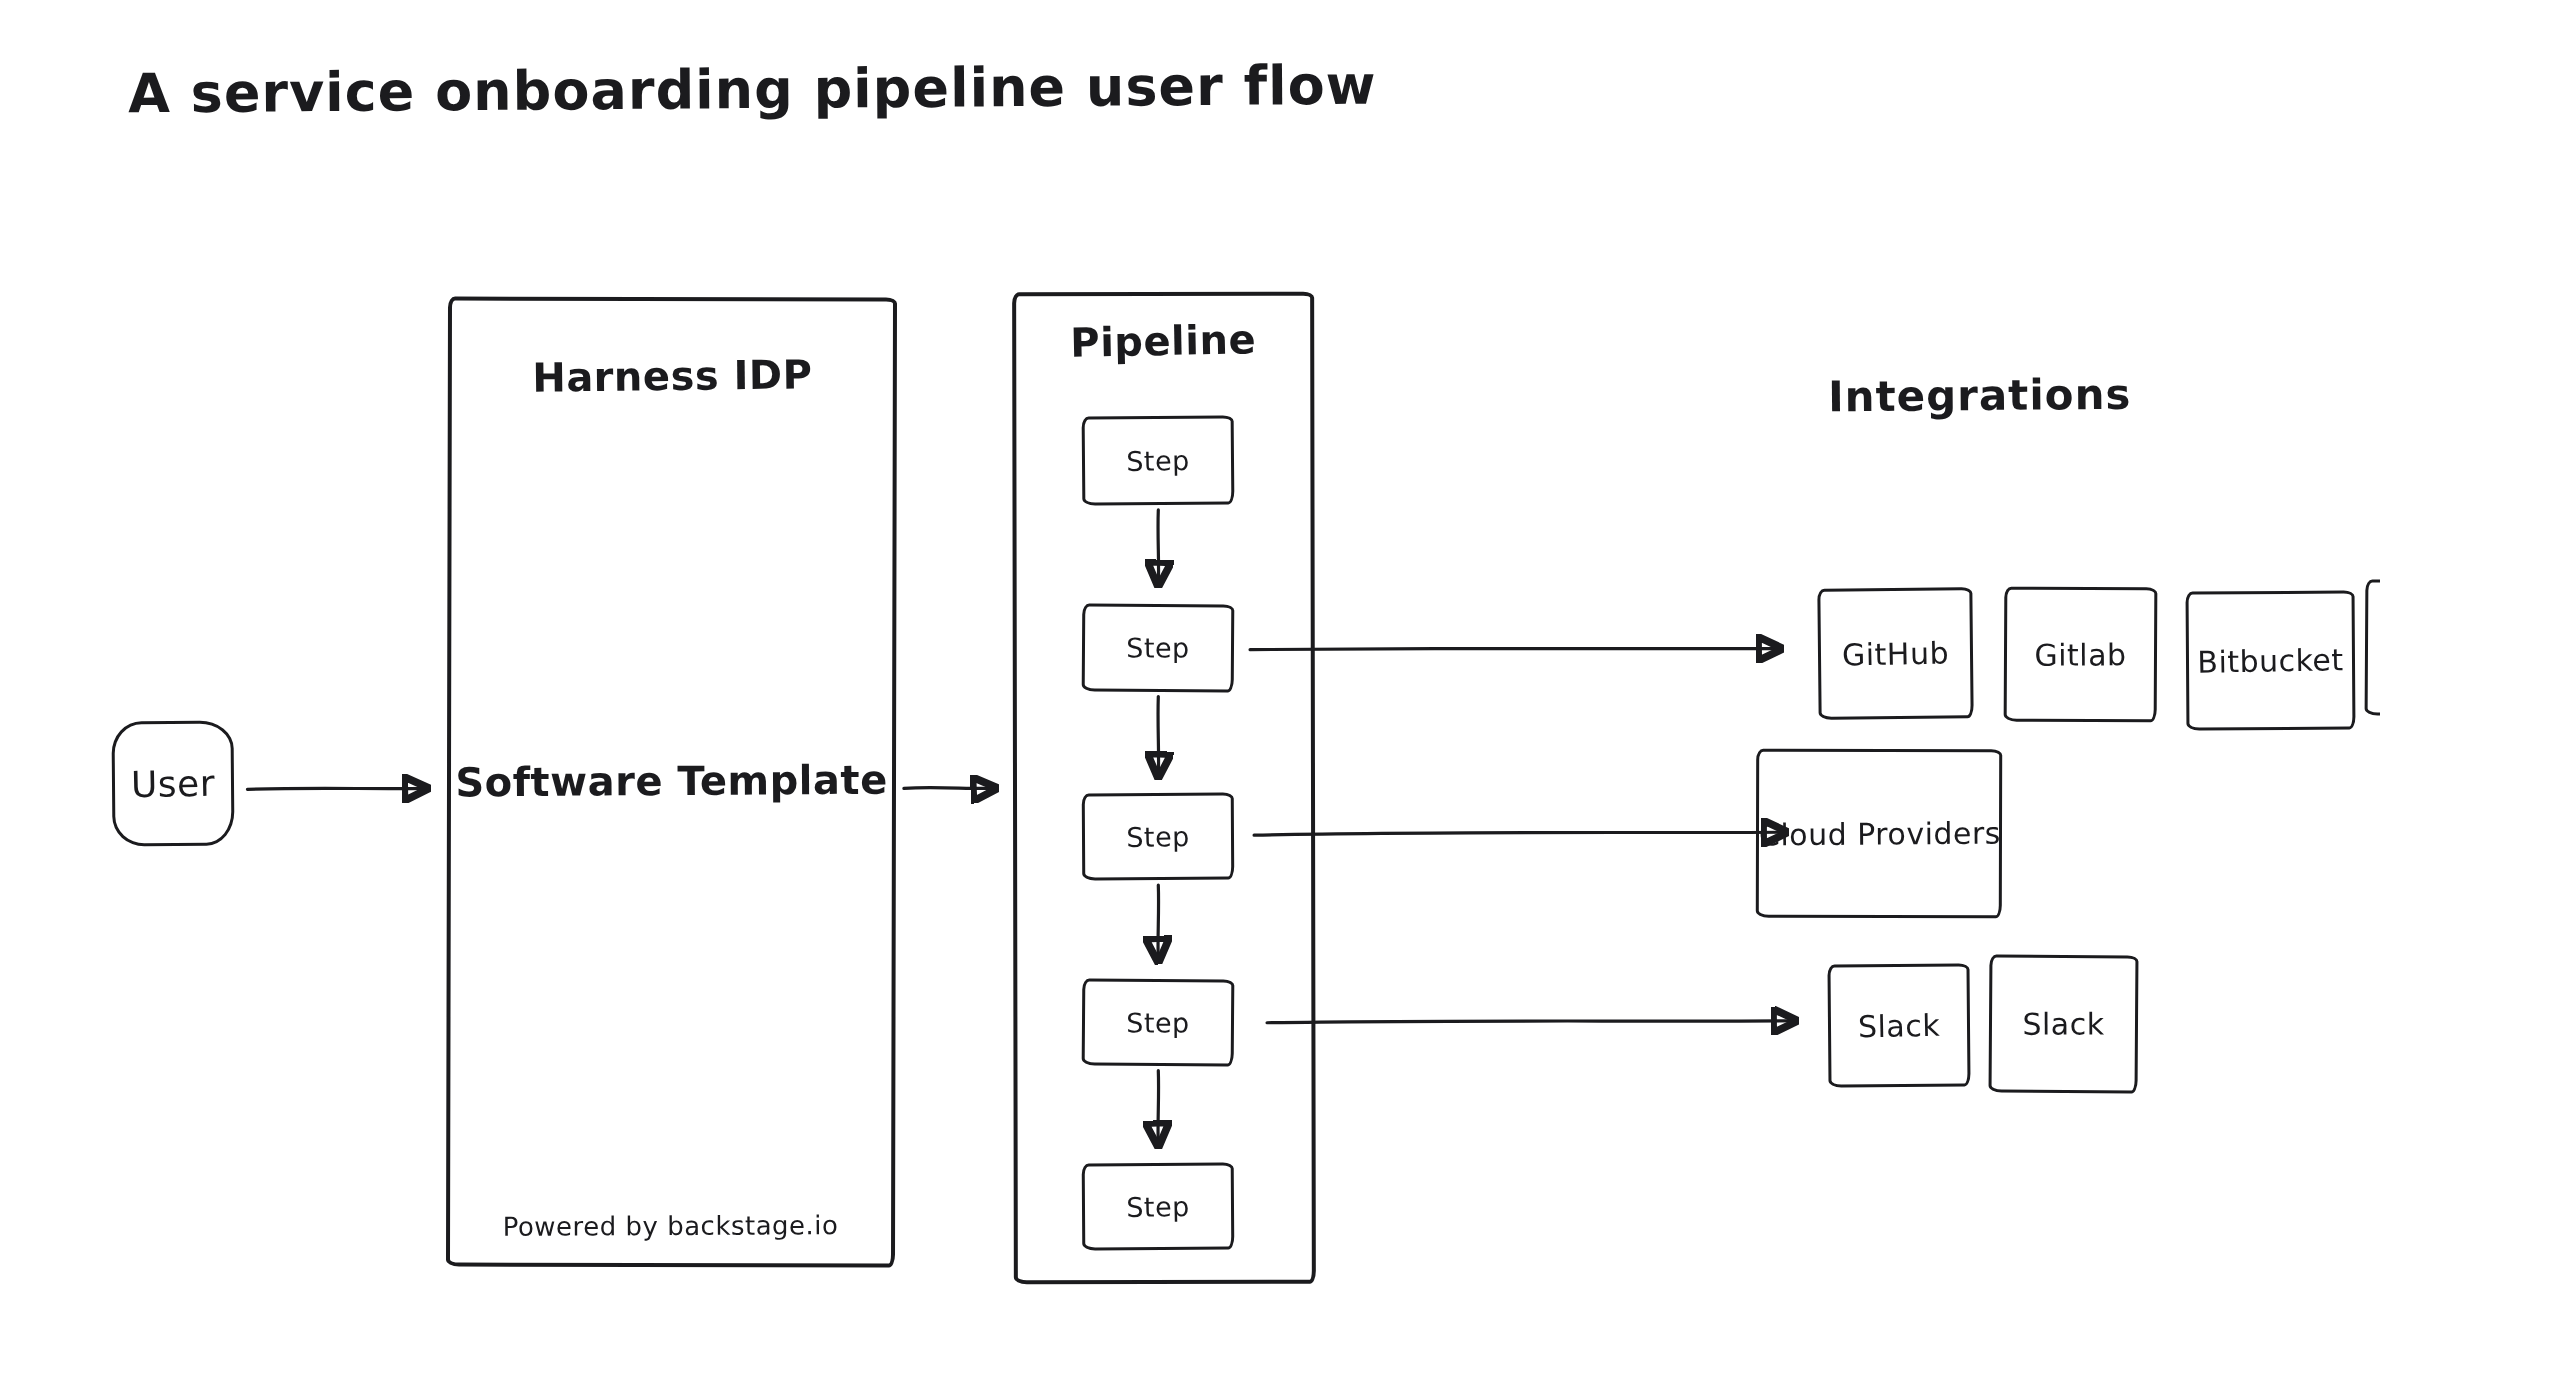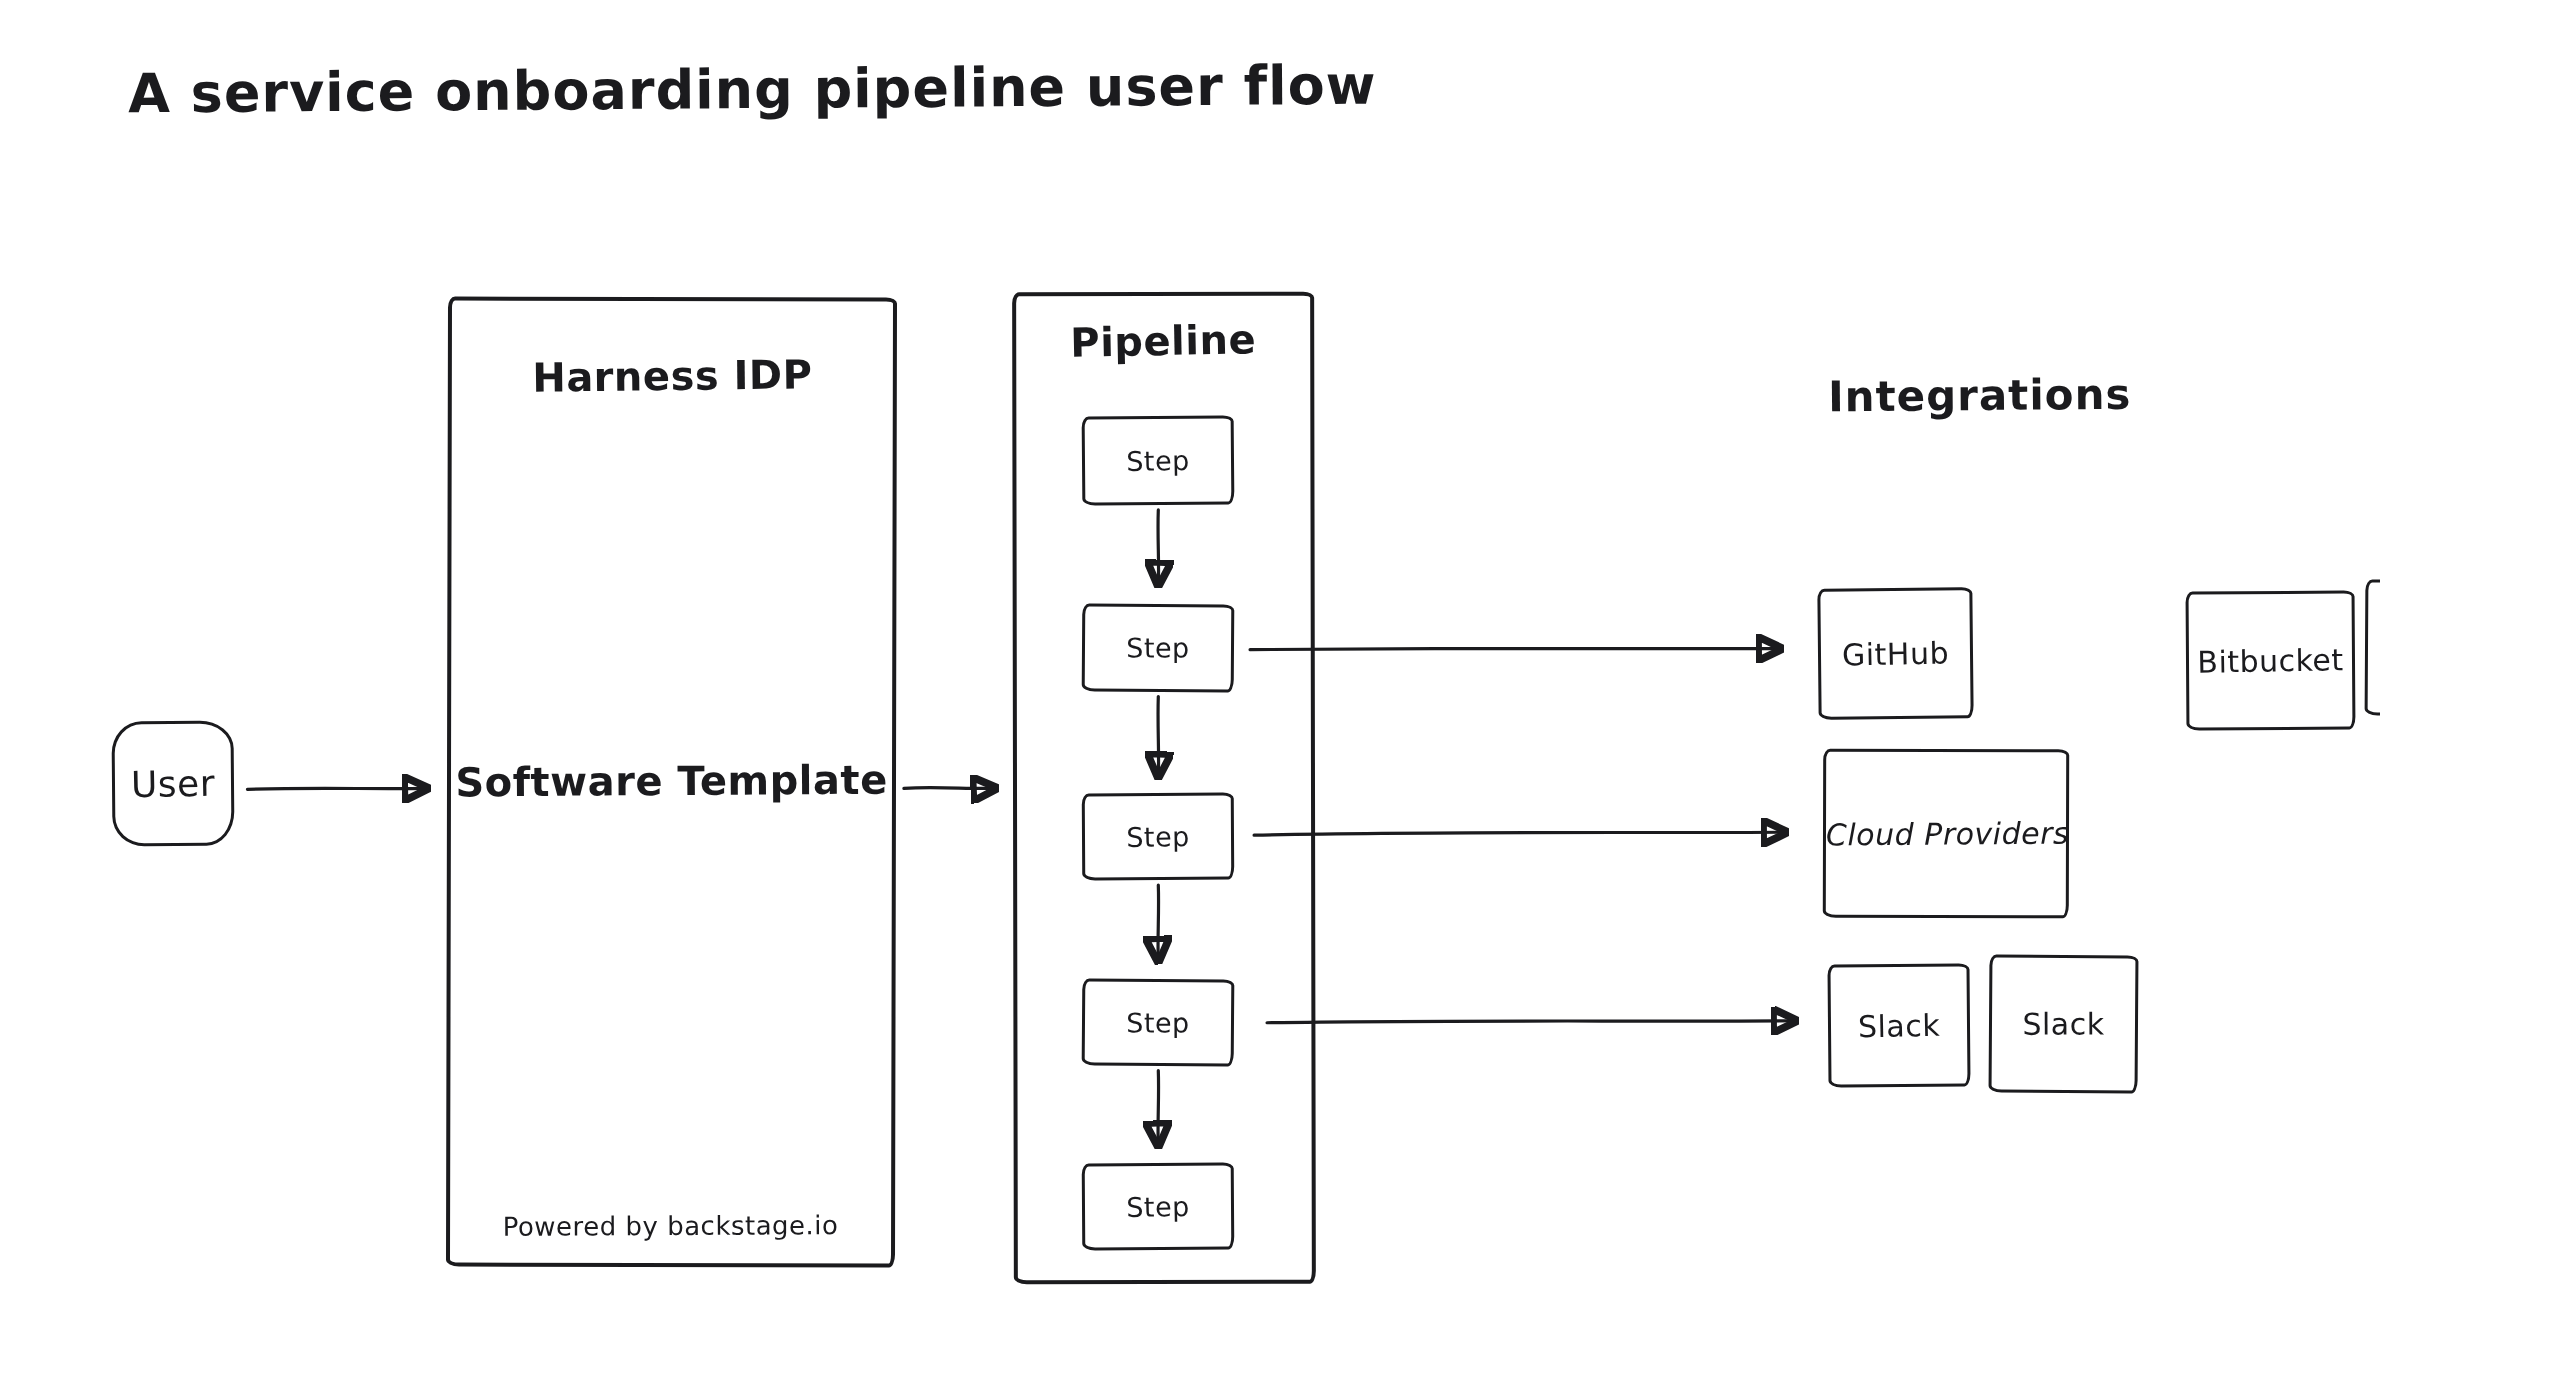--- a/index.html
+++ b/index.html
@@ -123,28 +123,31 @@
   </div>
   <div class="sketch box-sharp" style="left:1082px;top:1163px;width:152px;height:87px;transform:rotate(-0.4deg);">
     <div class="node-label step-label center-v">Step</div>
   </div>
 
   <div class="section-heading" style="left:1828px;top:371px;">Integrations</div>
 
   <div class="sketch box-sharp" style="left:1818px;top:588px;width:155px;height:131px;transform:rotate(-0.6deg);">
     <div class="node-label mid-label center-v">GitHub</div>
   </div>
+  <div class="sketch box-sharp" style="left:2004px;top:587px;width:153px;height:135px;transform:rotate(0.3deg);">
+    <div class="node-label mid-label center-v">Gitlab</div>
+  </div>
   <div class="sketch box-sharp" style="left:2186px;top:591px;width:169px;height:139px;transform:rotate(-0.4deg);">
     <div class="node-label mid-label center-v">Bitbucket</div>
   </div>
   <div class="sketch box-sharp" style="left:2365px;top:580px;width:168px;height:136px;transform:rotate(0.35deg);">
     <div class="node-label mid-label center-v">Step</div>
   </div>
 
-  <div class="sketch box-sharp" style="left:1823px;top:749px;width:246px;height:169px;transform:rotate(0.15deg);font-style:italic;">
+  <div class="sketch box-sharp" style="left:1756px;top:749px;width:246px;height:169px;transform:rotate(0.15deg);">
     <div class="node-label mid-label center-v">Cloud Providers</div>
   </div>
 
   <div class="sketch box-sharp" style="left:1828px;top:964px;width:142px;height:123px;transform:rotate(-0.5deg);">
     <div class="node-label mid-label center-v">Slack</div>
   </div>
   <div class="sketch box-sharp" style="left:1989px;top:955px;width:149px;height:138px;transform:rotate(0.4deg);">
     <div class="node-label mid-label center-v">Slack</div>
   </div>
 

